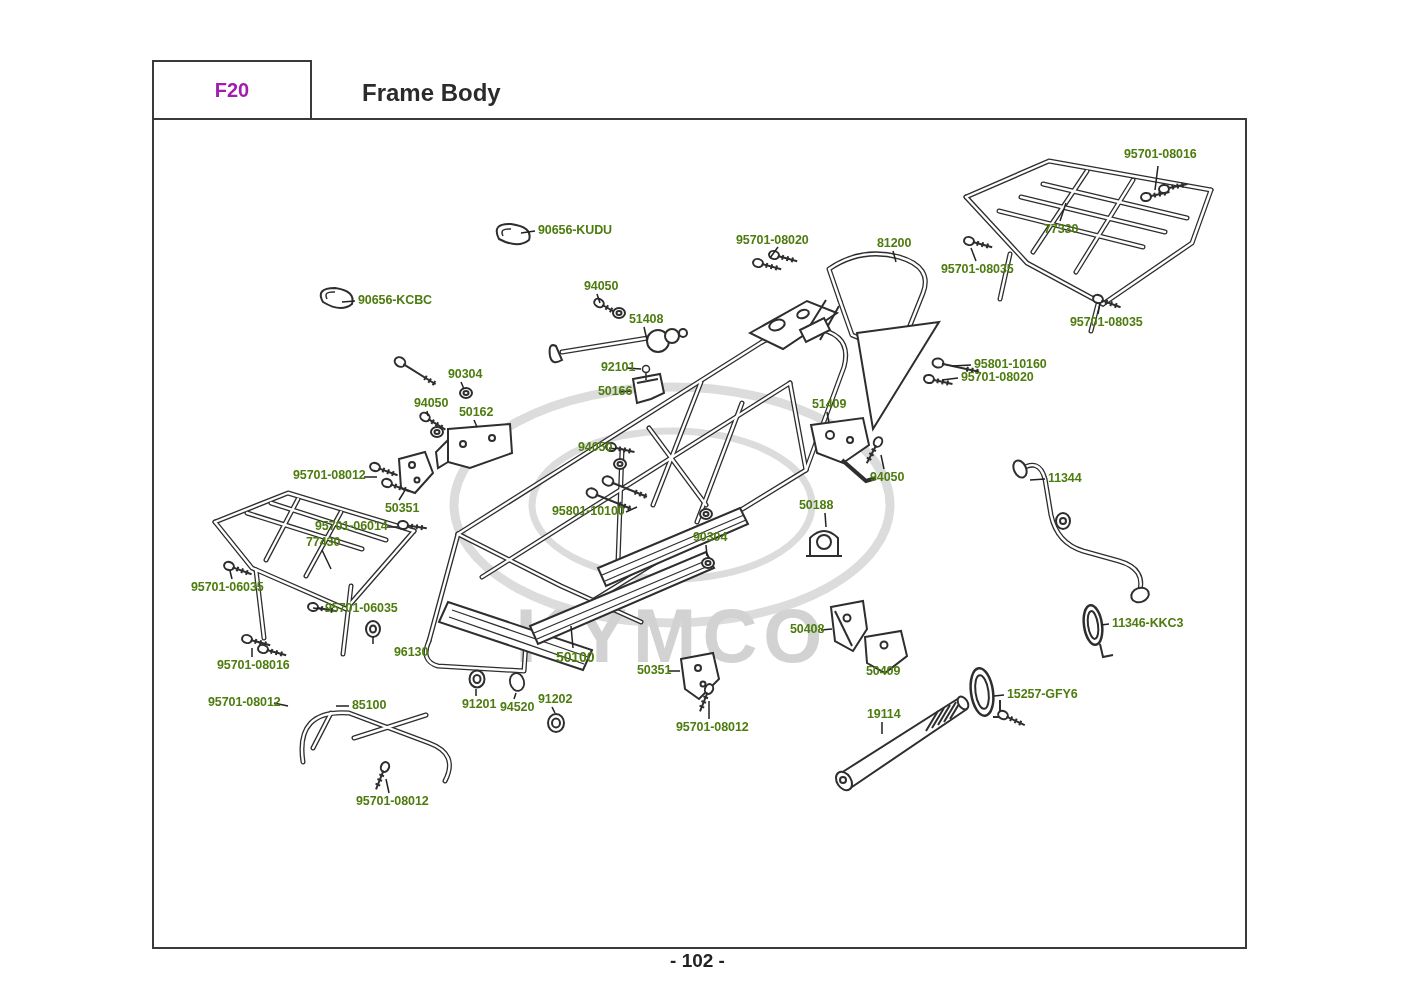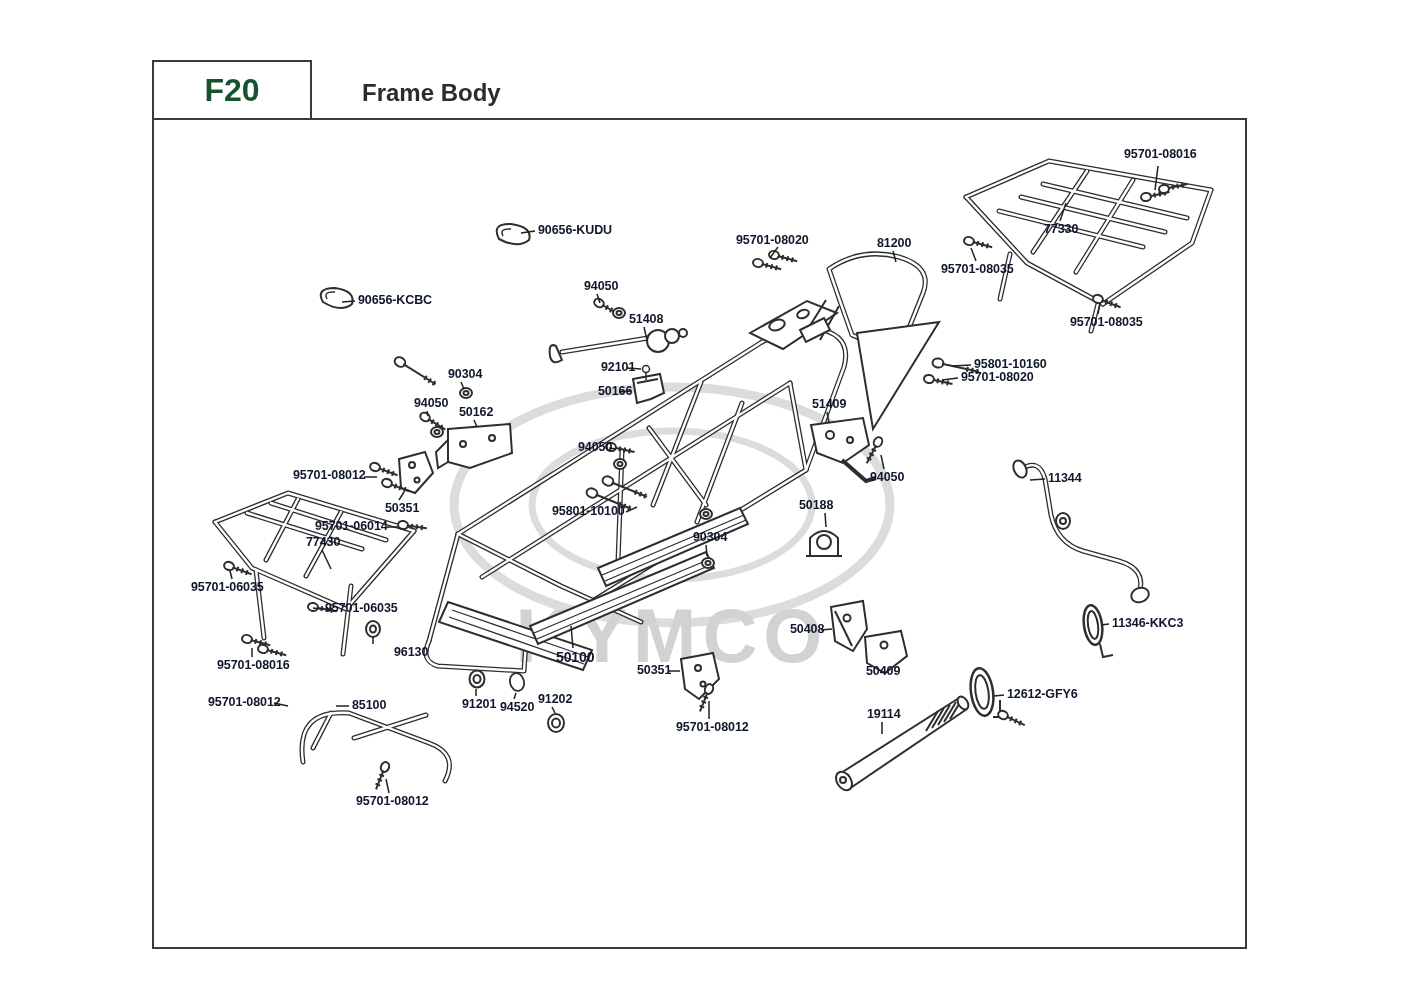--- a/index.html
+++ b/index.html
@@ -1,27 +1,27 @@
 <!DOCTYPE html>
 <html><head>
 <meta charset="utf-8">
 <style>
   html,body{margin:0;padding:0;background:#ffffff;}
   .page{position:relative;width:1415px;height:1000px;background:#fff;overflow:hidden;
         font-family:"Liberation Sans","DejaVu Sans",sans-serif;color:#1a1a1a;}
   .header-code-box{position:absolute;left:152px;top:60px;width:156px;height:56px;
         border:2px solid #3a3a3a;display:flex;align-items:center;justify-content:center;background:#fff;z-index:5;}
-  .header-code-box span{font-size:32px;font-weight:bold;color:#14532d;}
+  .header-code-box span{font-size:20px;font-weight:bold;color:#a21caf;}
   .page-title{position:absolute;left:362px;top:79px;font-size:24px;font-weight:bold;color:#2b2b2b;z-index:5;}
   .content-border{position:absolute;left:152px;top:118px;width:1091px;height:827px;
         border:2px solid #3a3a3a;background:transparent;z-index:1;}
   #art{position:absolute;left:0;top:0;z-index:2;}
   .labels{position:absolute;left:0;top:0;width:1415px;height:1000px;z-index:4;pointer-events:none;}
   .part-label{position:absolute;font-weight:bold;font-size:12.5px;letter-spacing:-0.1px;
-        white-space:nowrap;color:#0f172a;line-height:1.1;}
+        white-space:nowrap;color:#4d7c0f;line-height:1.1;}
   .part-label.lg{font-size:14px;}
   .footer{position:absolute;left:152px;top:950px;width:1091px;text-align:center;z-index:5;}
   .footer span{font-size:19px;font-weight:bold;color:#222;}
   
   #tubeset path{fill:none;stroke-linecap:round;stroke-linejoin:round;}
   .hw{stroke:#2e2e2e;}
   .hw ellipse,.hw circle{fill:#ffffff;}
   #blt ellipse,#bltL ellipse{fill:#fff;stroke:#2e2e2e;stroke-width:2;}
   #blt line,#bltL line{stroke:#2e2e2e;stroke-width:2;}
   #nut ellipse{fill:#fff;stroke:#2e2e2e;stroke-width:2;}
@@ -311,19 +311,22 @@
       <div class="part-label" style="left: 1112px; top: 617px;">11346-KKC3</div>
       <div class="part-label" style="left: 217px; top: 659px;">95701-08016</div>
       <div class="part-label lg" style="left: 556px; top: 650px;">50100</div>
       <div class="part-label" style="left: 637px; top: 664px;">50351</div>
       <div class="part-label" style="left: 866px; top: 665px;">50409</div>
       <div class="part-label" style="left: 208px; top: 696px;">95701-08012</div>
       <div class="part-label" style="left: 352px; top: 699px;">85100</div>
       <div class="part-label" style="left: 462px; top: 698px;">91201</div>
       <div class="part-label" style="left: 500px; top: 701px;">94520</div>
       <div class="part-label" style="left: 538px; top: 693px;">91202</div>
-      <div class="part-label" style="left: 1007px; top: 688px;">12612-GFY6</div>
+      <div class="part-label" style="left: 1007px; top: 688px;">15257-GFY6</div>
       <div class="part-label" style="left: 867px; top: 708px;">19114</div>
       <div class="part-label" style="left: 676px; top: 721px;">95701-08012</div>
       <div class="part-label" style="left: 356px; top: 795px;">95701-08012</div>
     </div>
 
+  <div class="footer">
+    <span>- 102 -</span>
+  </div>
 </div>
 
 </body></html>

